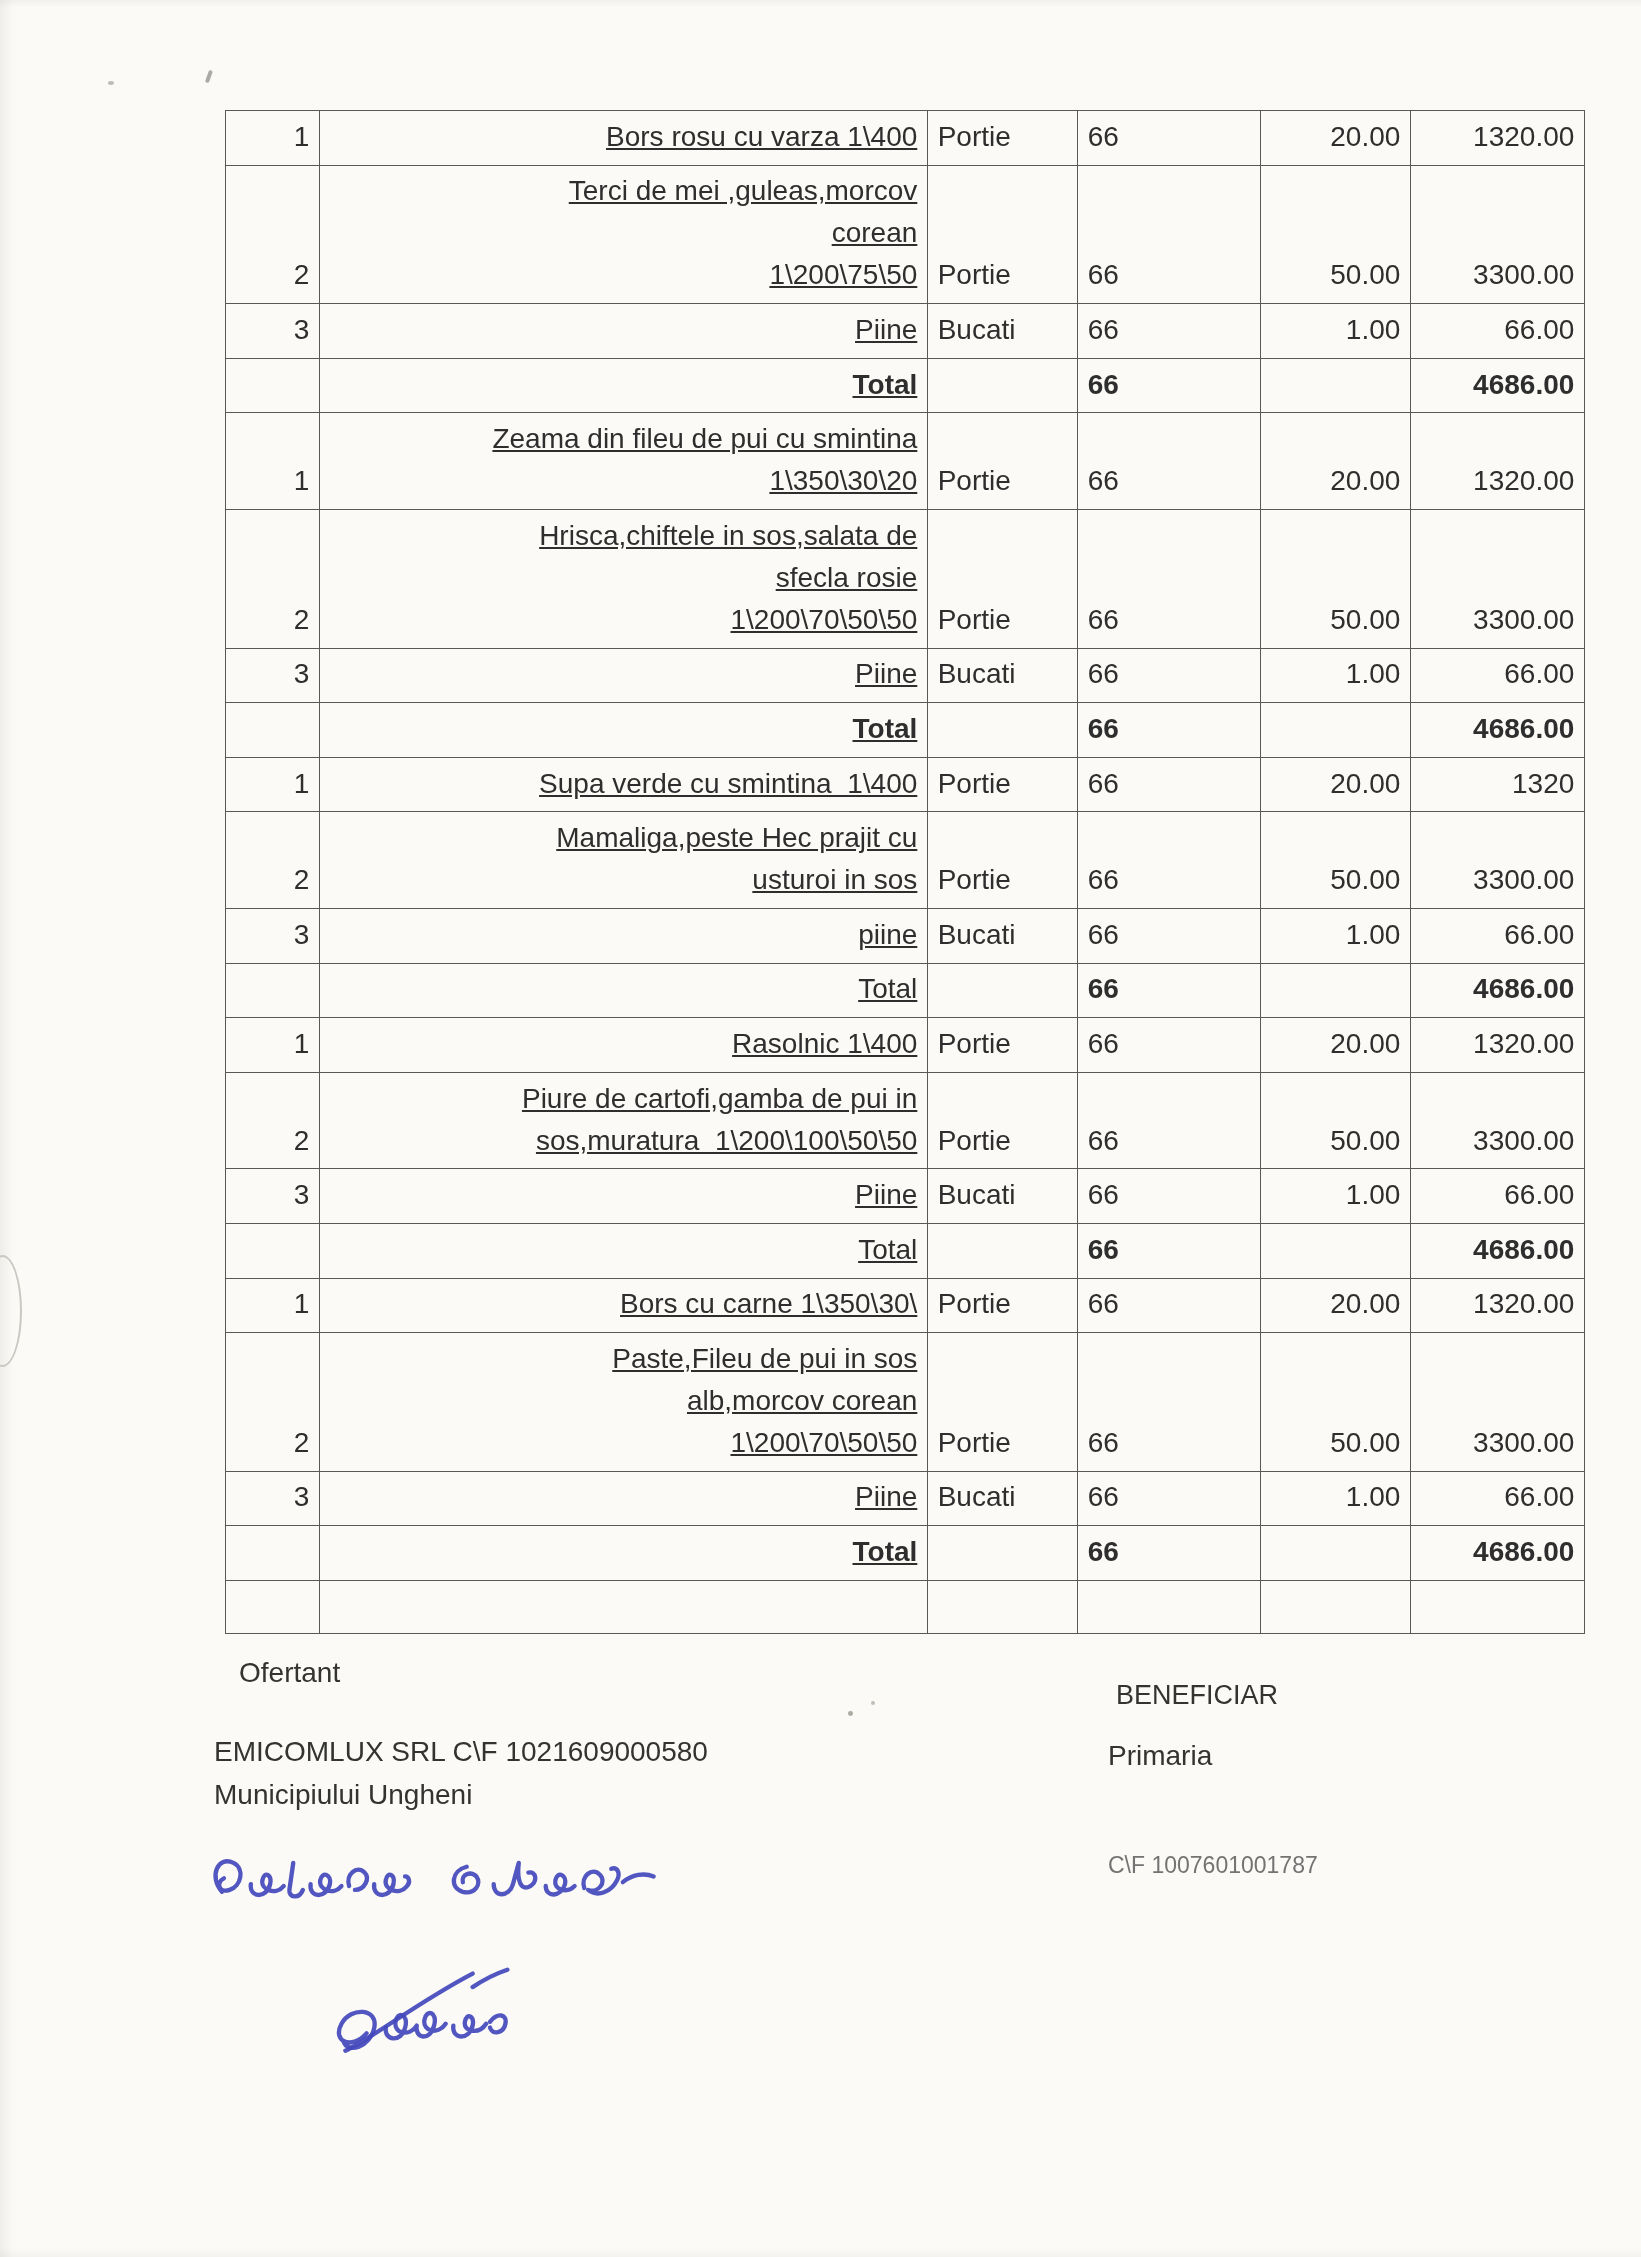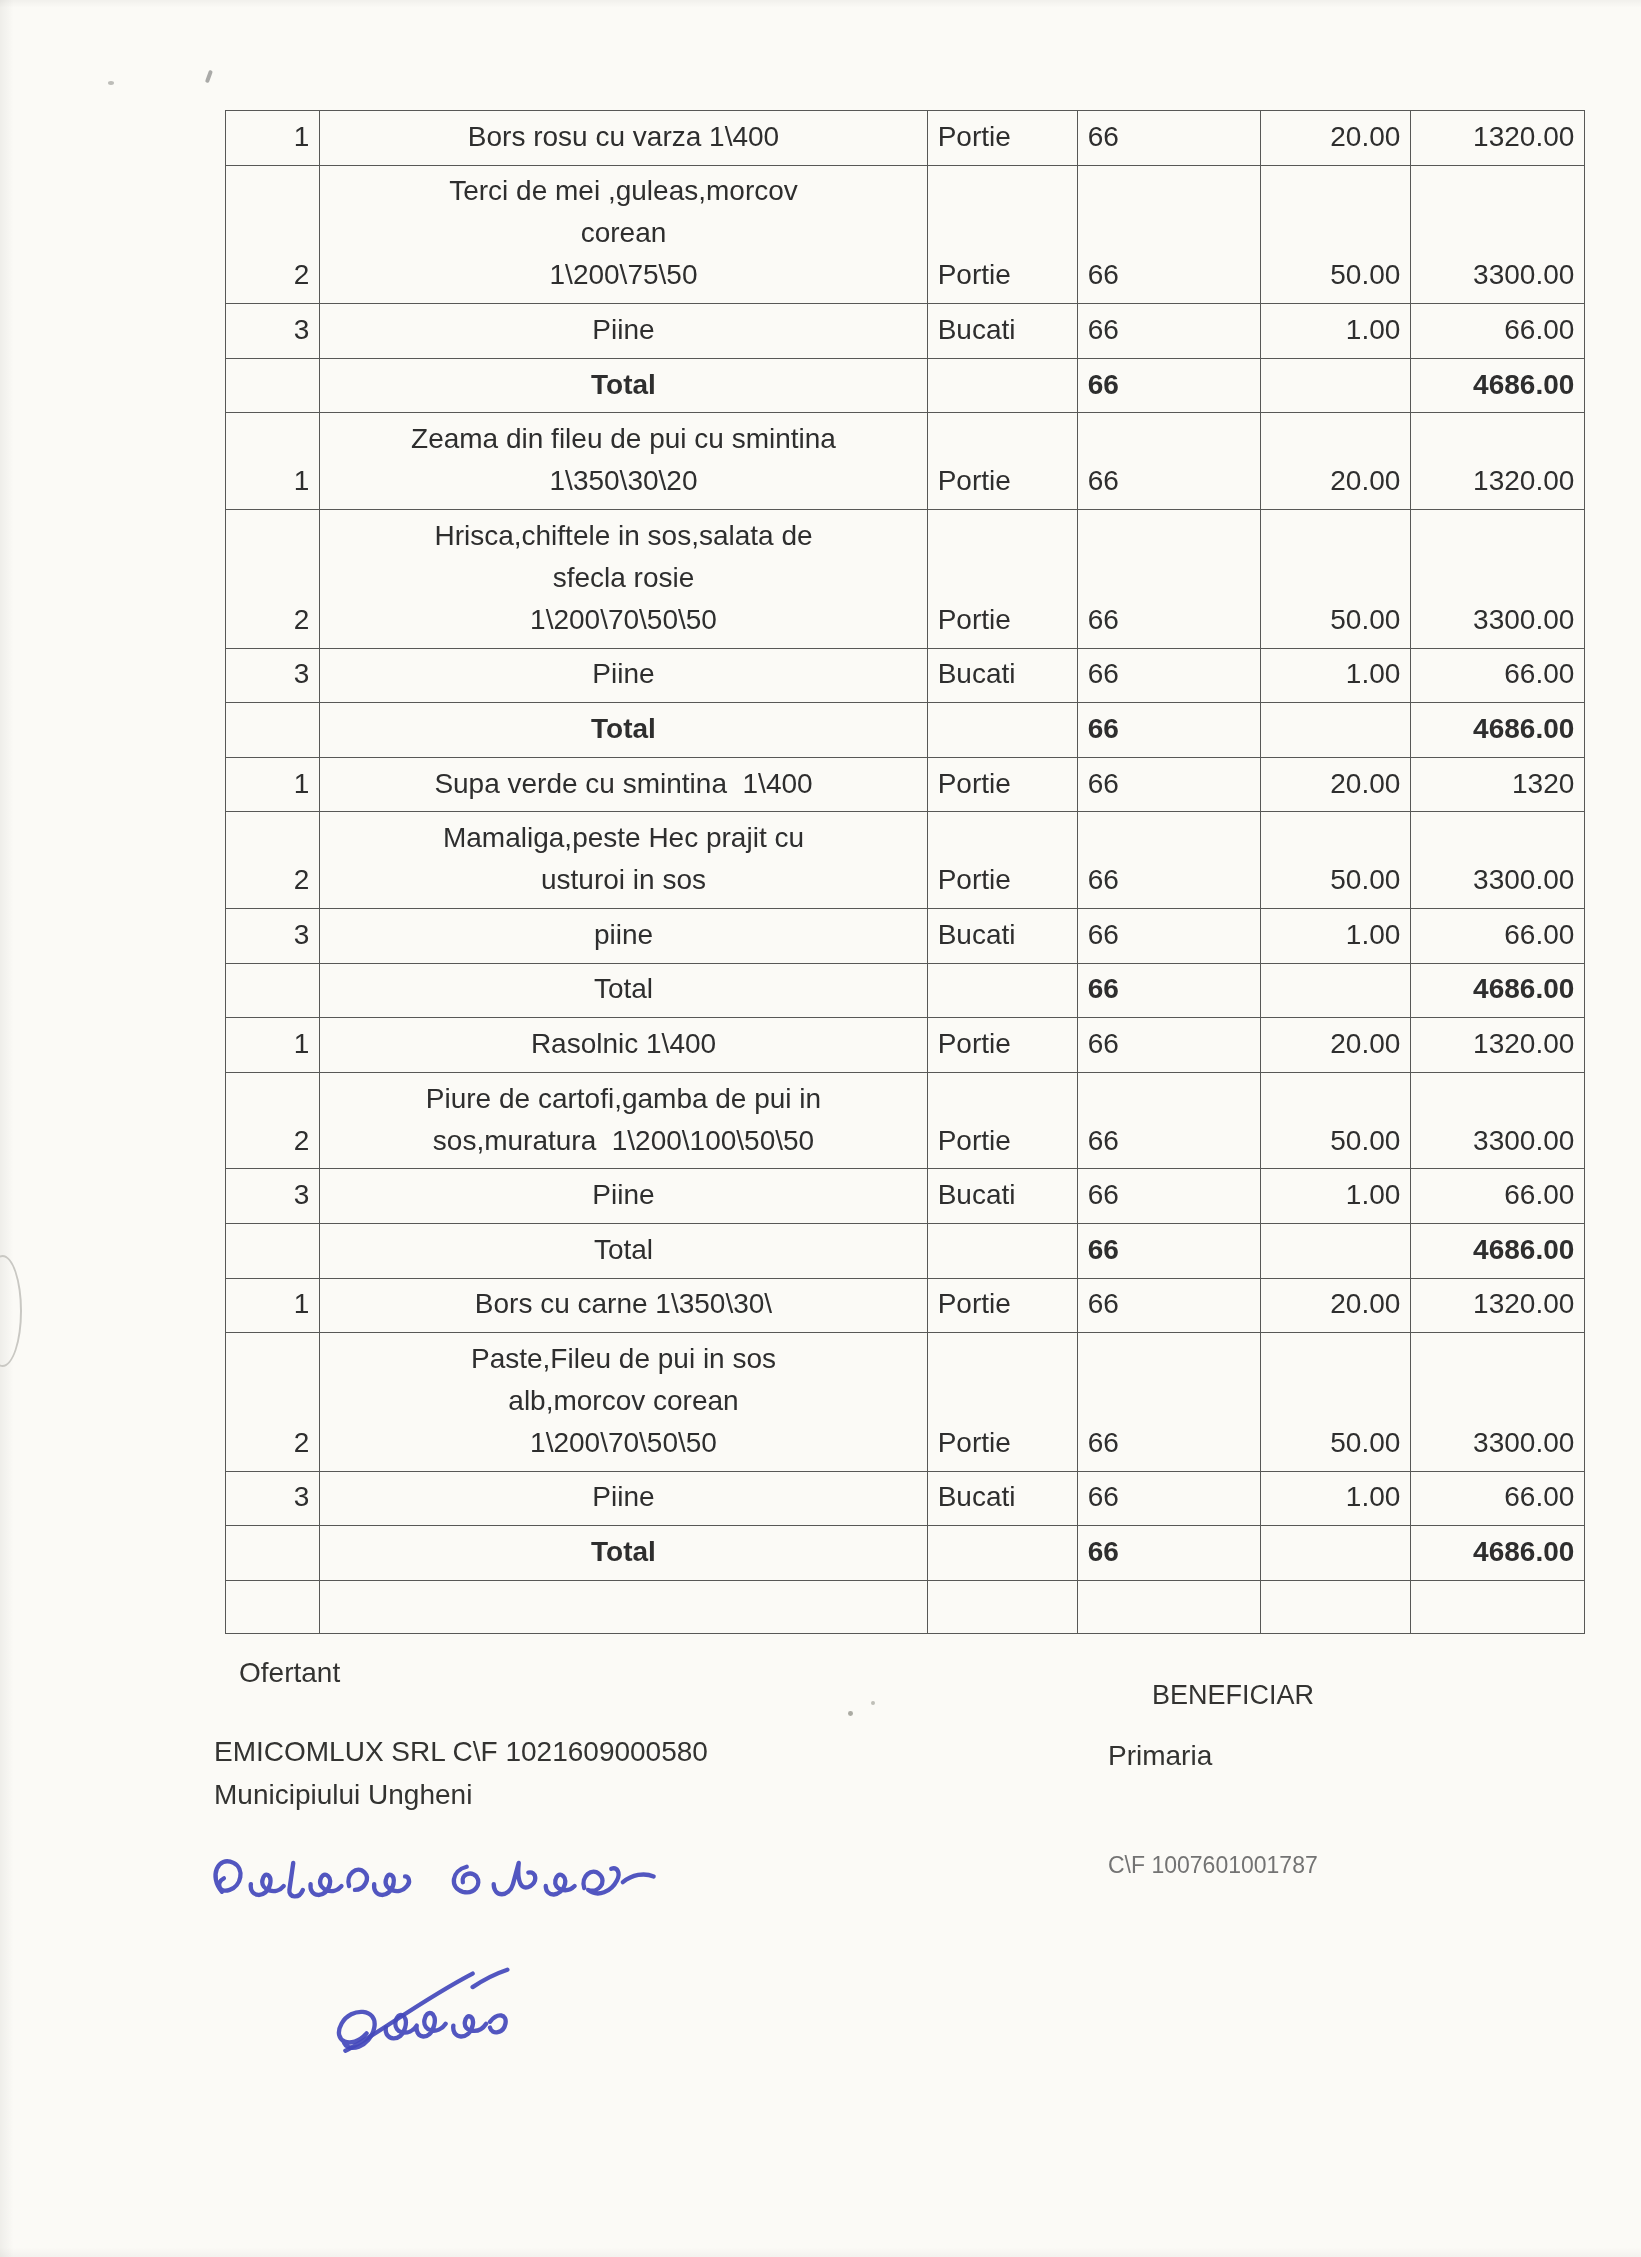--- a/index.html
+++ b/index.html
@@ -24,32 +24,32 @@
     font-size:28px;color:#2e2e2e;
   }
   table.menu-table td{
     border:1.9px solid #585856;
     padding:4.8px 9.7px 6.8px 9.7px;
     vertical-align:bottom;
     line-height:1.5;
     overflow:hidden;
   }
   td.c-num{text-align:right;padding-right:15.4px;}
-  td.c-desc{vertical-align:top;padding-left:14.5px;text-align:center;}
+  td.c-desc{vertical-align:top;padding-left:14.5px;text-align:right;text-decoration:underline;}
   td.c-unit{vertical-align:top;padding-left:13.5px;margin-top:15px;}
   td.c-qty{text-align:left;padding-left:15.4px;}
   td.c-price{text-align:right;padding-right:11.6px;}
   td.c-total{text-align:right;padding-right:11.6px;}
   .desc-line{white-space:pre;}
   .bold{font-weight:700;}
   tr.spacer-row td{height:41px;}
 
   .footer-text{position:absolute;font-size:28px;color:#333331;}
   .f-ofertant-label{left:239px;top:1657px;}
-  .f-beneficiar-label{left:1116px;top:1680px;font-size:27px;margin-left:36px;}
+  .f-beneficiar-label{left:1116px;top:1680px;font-size:27px;}
   .f-company{left:214px;top:1736px;text-align:right;}
   .f-city{left:214px;top:1779px;}
   .f-primaria{left:1108px;top:1740px;}
   .f-cf{left:1108px;top:1852px;font-size:23px;color:#737373;}
 
   .sig{position:absolute;}
   .sig-1{left:208px;top:1834px;}
   .sig-2{left:328px;top:1958px;}
   .sig path{fill:none;stroke-width:4.5;stroke-linecap:round;stroke-linejoin:round;opacity:0.92;}
 

